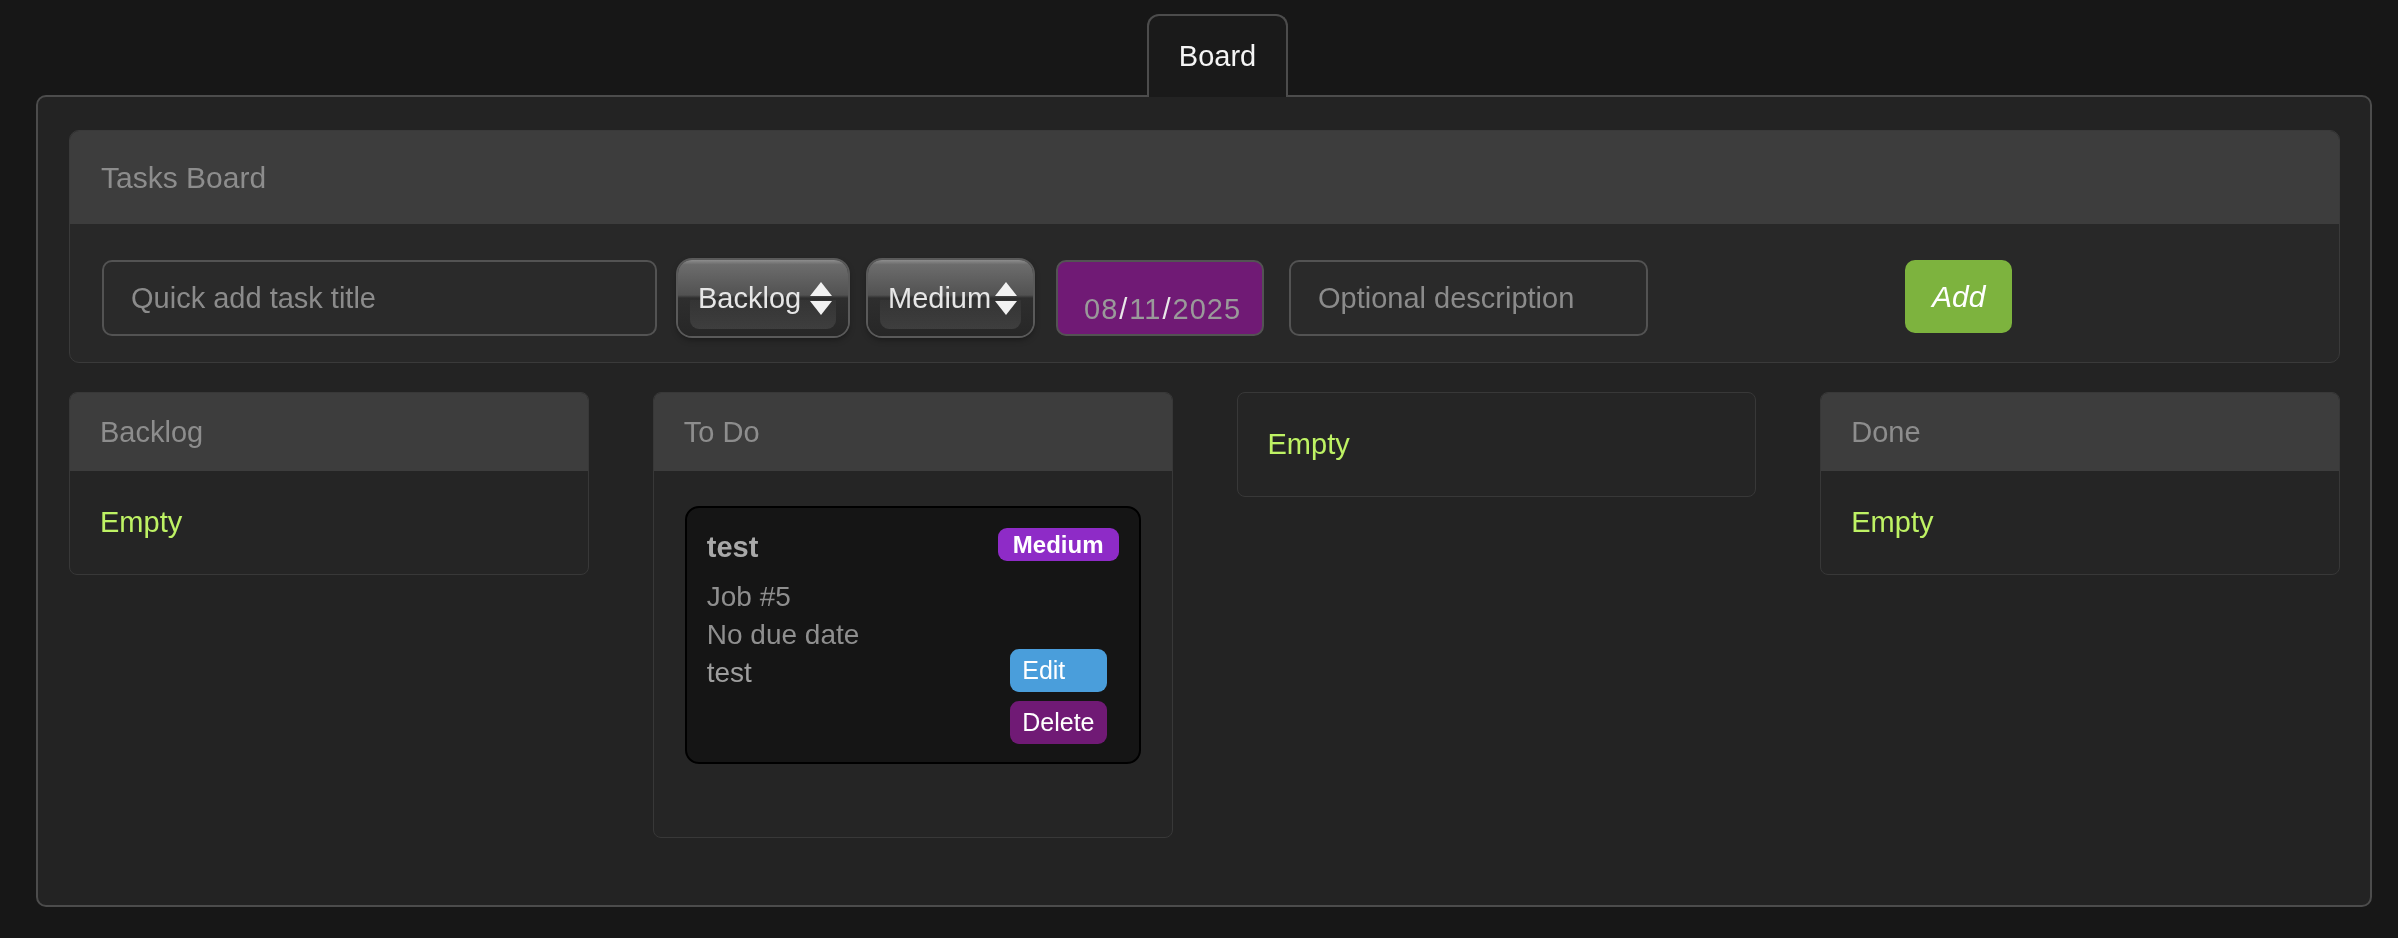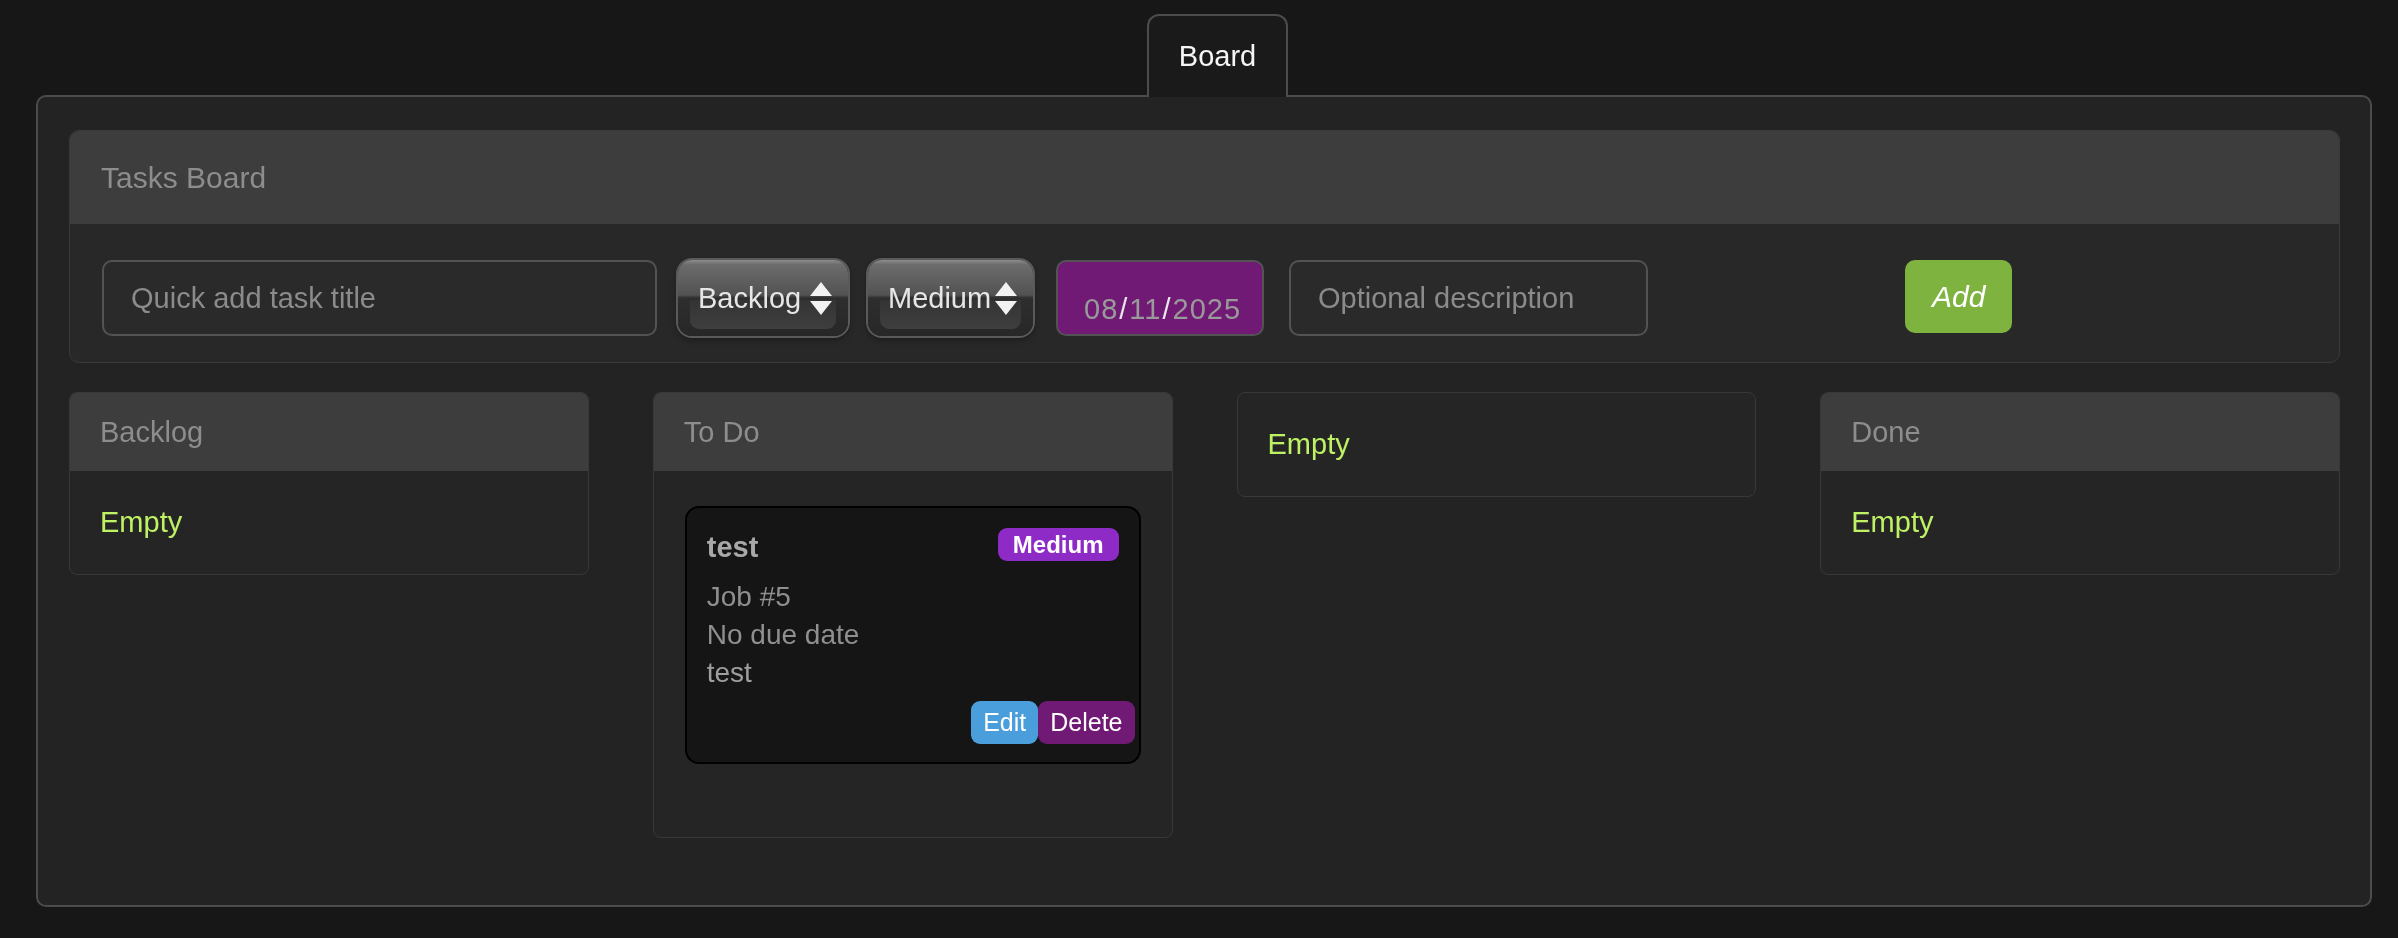--- a/index.html
+++ b/index.html
@@ -115,21 +115,21 @@
   .task-top{display:flex;justify-content:space-between;align-items:flex-start;}
   .task-title{font-weight:bold;font-size:29px;color:#a8a8a8;line-height:34px;}
   .badge{
     color:#fff;font-size:24px;font-weight:bold;
     height:33px;box-sizing:border-box;border-radius:9px;
     display:flex;align-items:center;padding:0 15px;margin-top:-2px;
   }
   .task-meta{font-size:28px;color:#8f8f8f;line-height:38px;margin-top:14px;}
   .task-meta .line{display:block;}
   .task-desc{color:#9e9e9e;}
-  .task-actions{position:absolute;right:4px;bottom:18px;display:flex;}
+  .task-actions{position:absolute;right:32px;bottom:18px;display:flex;gap:9px;flex-direction:column;}
   .tbtn{
     height:43px;box-sizing:border-box;border:none;border-radius:9px;
     color:#fff;font-size:25px;font-family:"Liberation Sans", sans-serif;
     display:flex;align-items:center;padding:0 12px;cursor:pointer;
   }
 </style>
 </head>
 <body>
 
 <div class="tabbar">

